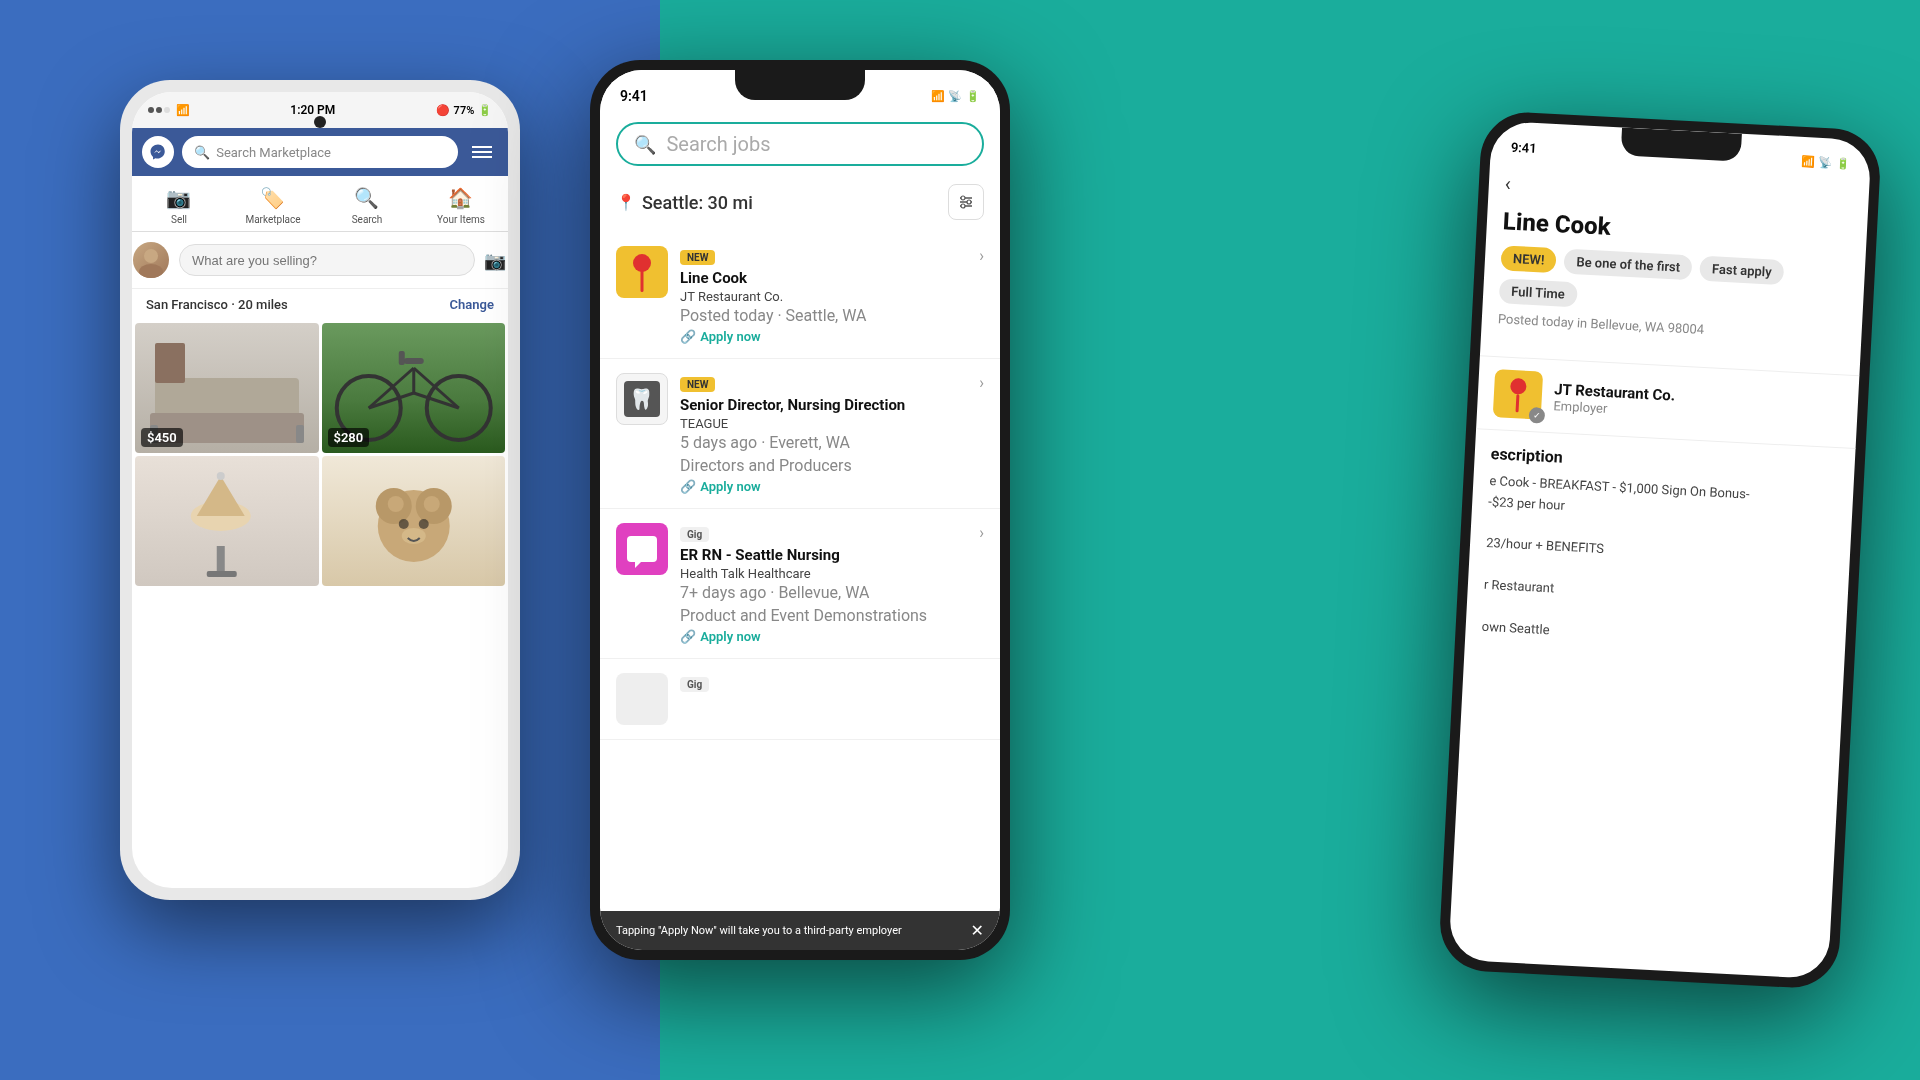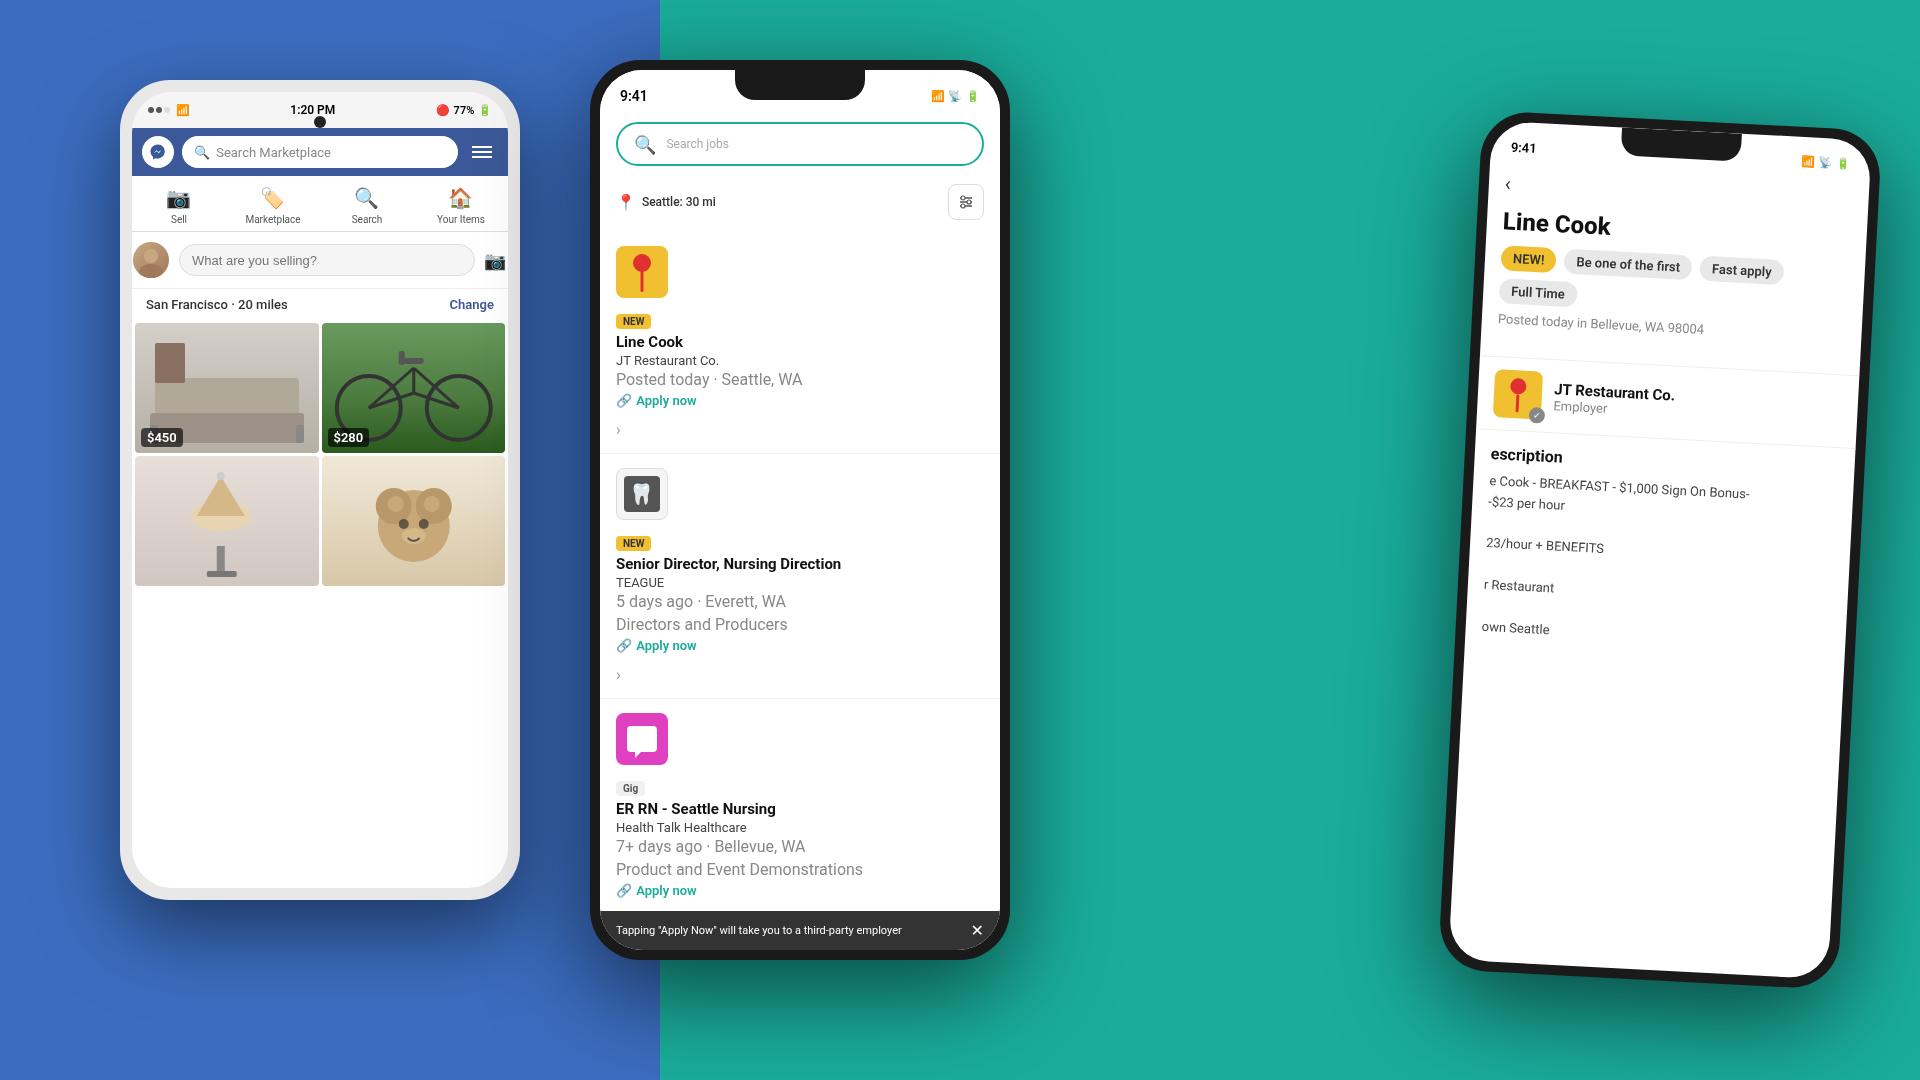--- a/index.html
+++ b/index.html
@@ -241,45 +241,44 @@
     }
     .phone2-search-box {
       border: 2px solid #1aad9c;
       border-radius: 25px;
       height: 44px;
       display: flex; align-items: center;
       padding: 0 16px;
       gap: 10px;
     }
     .search-icon-teal { color: #1aad9c; font-size: 18px; }
-    .search-text-placeholder { color: #aaa; font-size: 12px; }
+    .search-text-placeholder { color: #aaa; font-size: 20px; }
 
     .location-filter {
       padding: 6px 16px 12px;
       display: flex; align-items: center; justify-content: space-between;
     }
     .location-left { display: flex; align-items: center; gap: 6px; }
     .location-pin { color: #1aad9c; font-size: 16px; }
-    .location-label { font-size: 12px; font-weight: 500; color: #333; }
+    .location-label { font-size: 18px; font-weight: 500; color: #333; }
     .filter-btn {
       width: 36px; height: 36px;
       border: 1px solid #ddd; border-radius: 8px;
       display: flex; align-items: center; justify-content: center;
       font-size: 14px;
     }
 
     .jobs-list { padding: 0 0 60px; overflow-y: auto; }
 
     .job-card {
       display: flex; align-items: flex-start;
       padding: 14px 16px;
       border-bottom: 1px solid #f0f0f0;
       gap: 12px;
       cursor: pointer;
-      flex-direction: column;
     }
     .job-logo {
       width: 52px; height: 52px; border-radius: 8px;
       flex-shrink: 0;
       display: flex; align-items: center; justify-content: center;
       font-size: 24px;
     }
     .logo-jt {
       background: #f0c030;
       position: relative;

